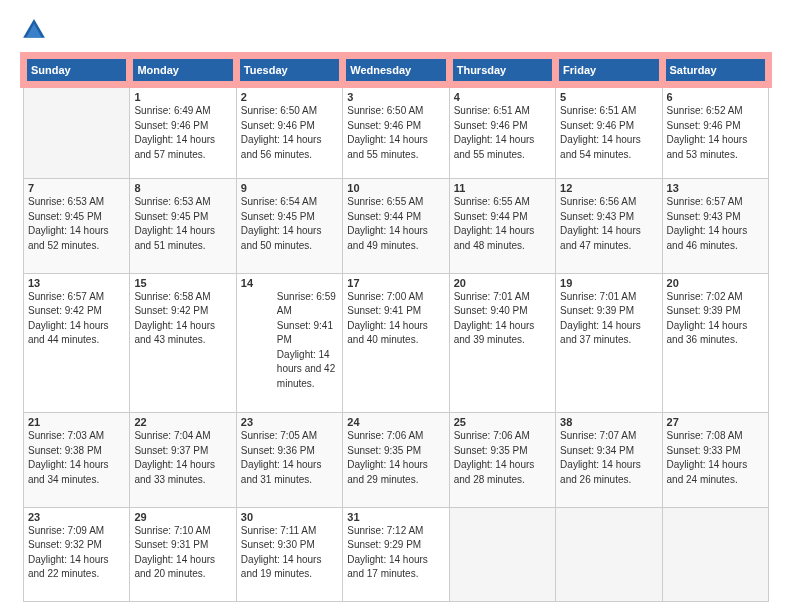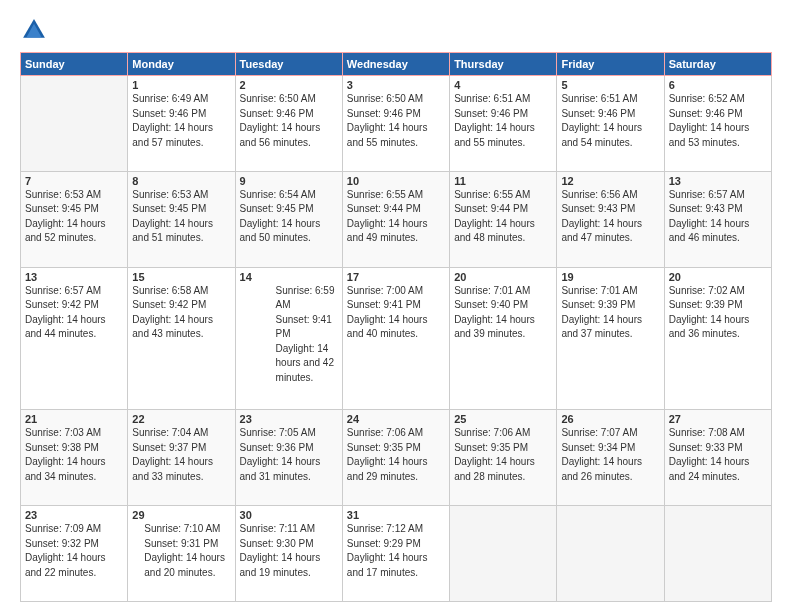--- a/index.html
+++ b/index.html
@@ -61,21 +61,21 @@
       width: 100%;
       table-layout: fixed;
     }
     .calendar th {
       background-color: #2563a8;
       color: #fff;
       font-size: 11px;
       font-weight: bold;
       padding: 5px 4px;
       text-align: left;
-      border: 1px solid #fca5a5;
+      border: 7px solid #fca5a5;
     }
     .calendar td {
       border: 1px solid #ccc;
       vertical-align: top;
       padding: 3px 4px;
       font-size: 9.5px;
       color: #333;
       height: 82px;
       background: #fff;
     }
@@ -283,42 +283,42 @@
 Sunset: 9:35 PM
 Daylight: 14 hours and 29 minutes.</div>
           </td>
           <td>
             <span class="day-num">25</span>
             <div class="cell-text" style="white-space: pre-line;">Sunrise: 7:06 AM
 Sunset: 9:35 PM
 Daylight: 14 hours and 28 minutes.</div>
           </td>
           <td>
-            <span class="day-num">26</span>
+            <span class="day-num">38</span>
             <div class="cell-text" style="white-space: pre-line;">Sunrise: 7:07 AM
 Sunset: 9:34 PM
 Daylight: 14 hours and 26 minutes.</div>
           </td>
           <td>
             <span class="day-num">27</span>
             <div class="cell-text" style="white-space: pre-line;">Sunrise: 7:08 AM
 Sunset: 9:33 PM
 Daylight: 14 hours and 24 minutes.</div>
           </td>
         </tr>
         <tr>
           <td>
             <span class="day-num">23</span>
             <div class="cell-text" style="white-space: pre-line;">Sunrise: 7:09 AM
 Sunset: 9:32 PM
 Daylight: 14 hours and 22 minutes.</div>
           </td>
           <td>
             <span class="day-num">29</span>
-            <div class="cell-text" style="white-space: pre-line; margin-left: 12px;">Sunrise: 7:10 AM
+            <div class="cell-text" style="white-space: pre-line;">Sunrise: 7:10 AM
 Sunset: 9:31 PM
 Daylight: 14 hours and 20 minutes.</div>
           </td>
           <td>
             <span class="day-num">30</span>
             <div class="cell-text" style="white-space: pre-line;">Sunrise: 7:11 AM
 Sunset: 9:30 PM
 Daylight: 14 hours and 19 minutes.</div>
           </td>
           <td>

